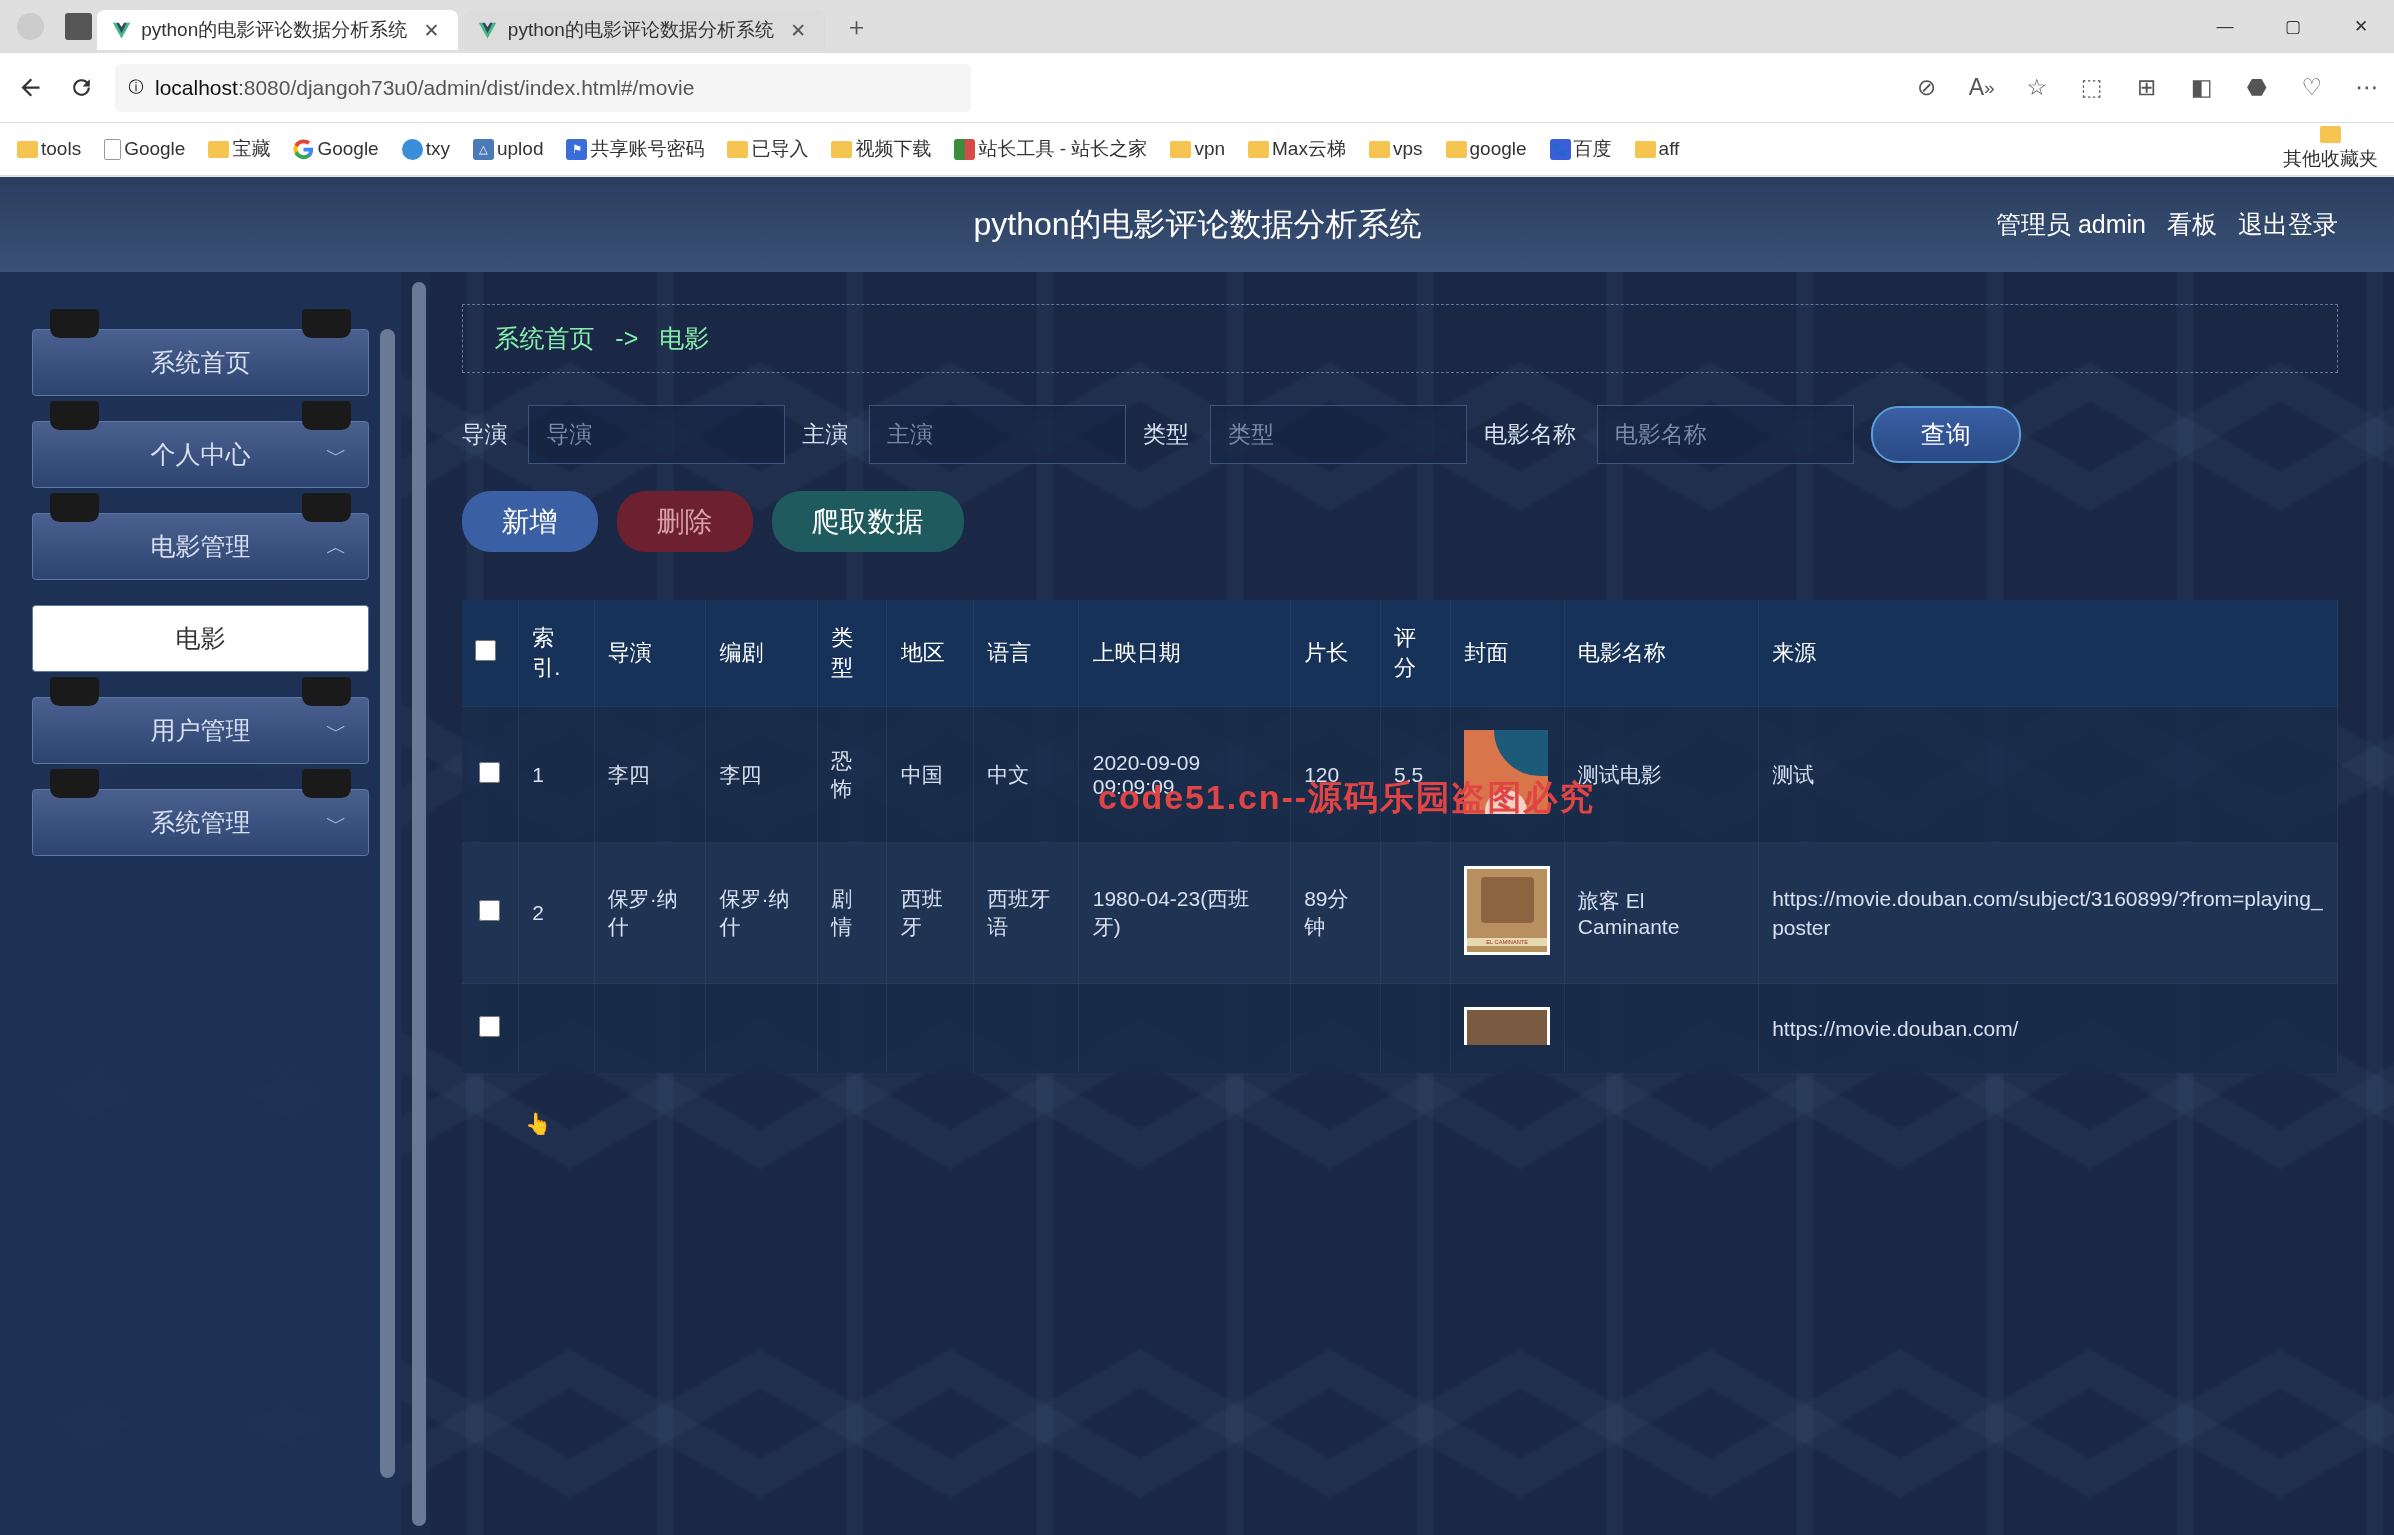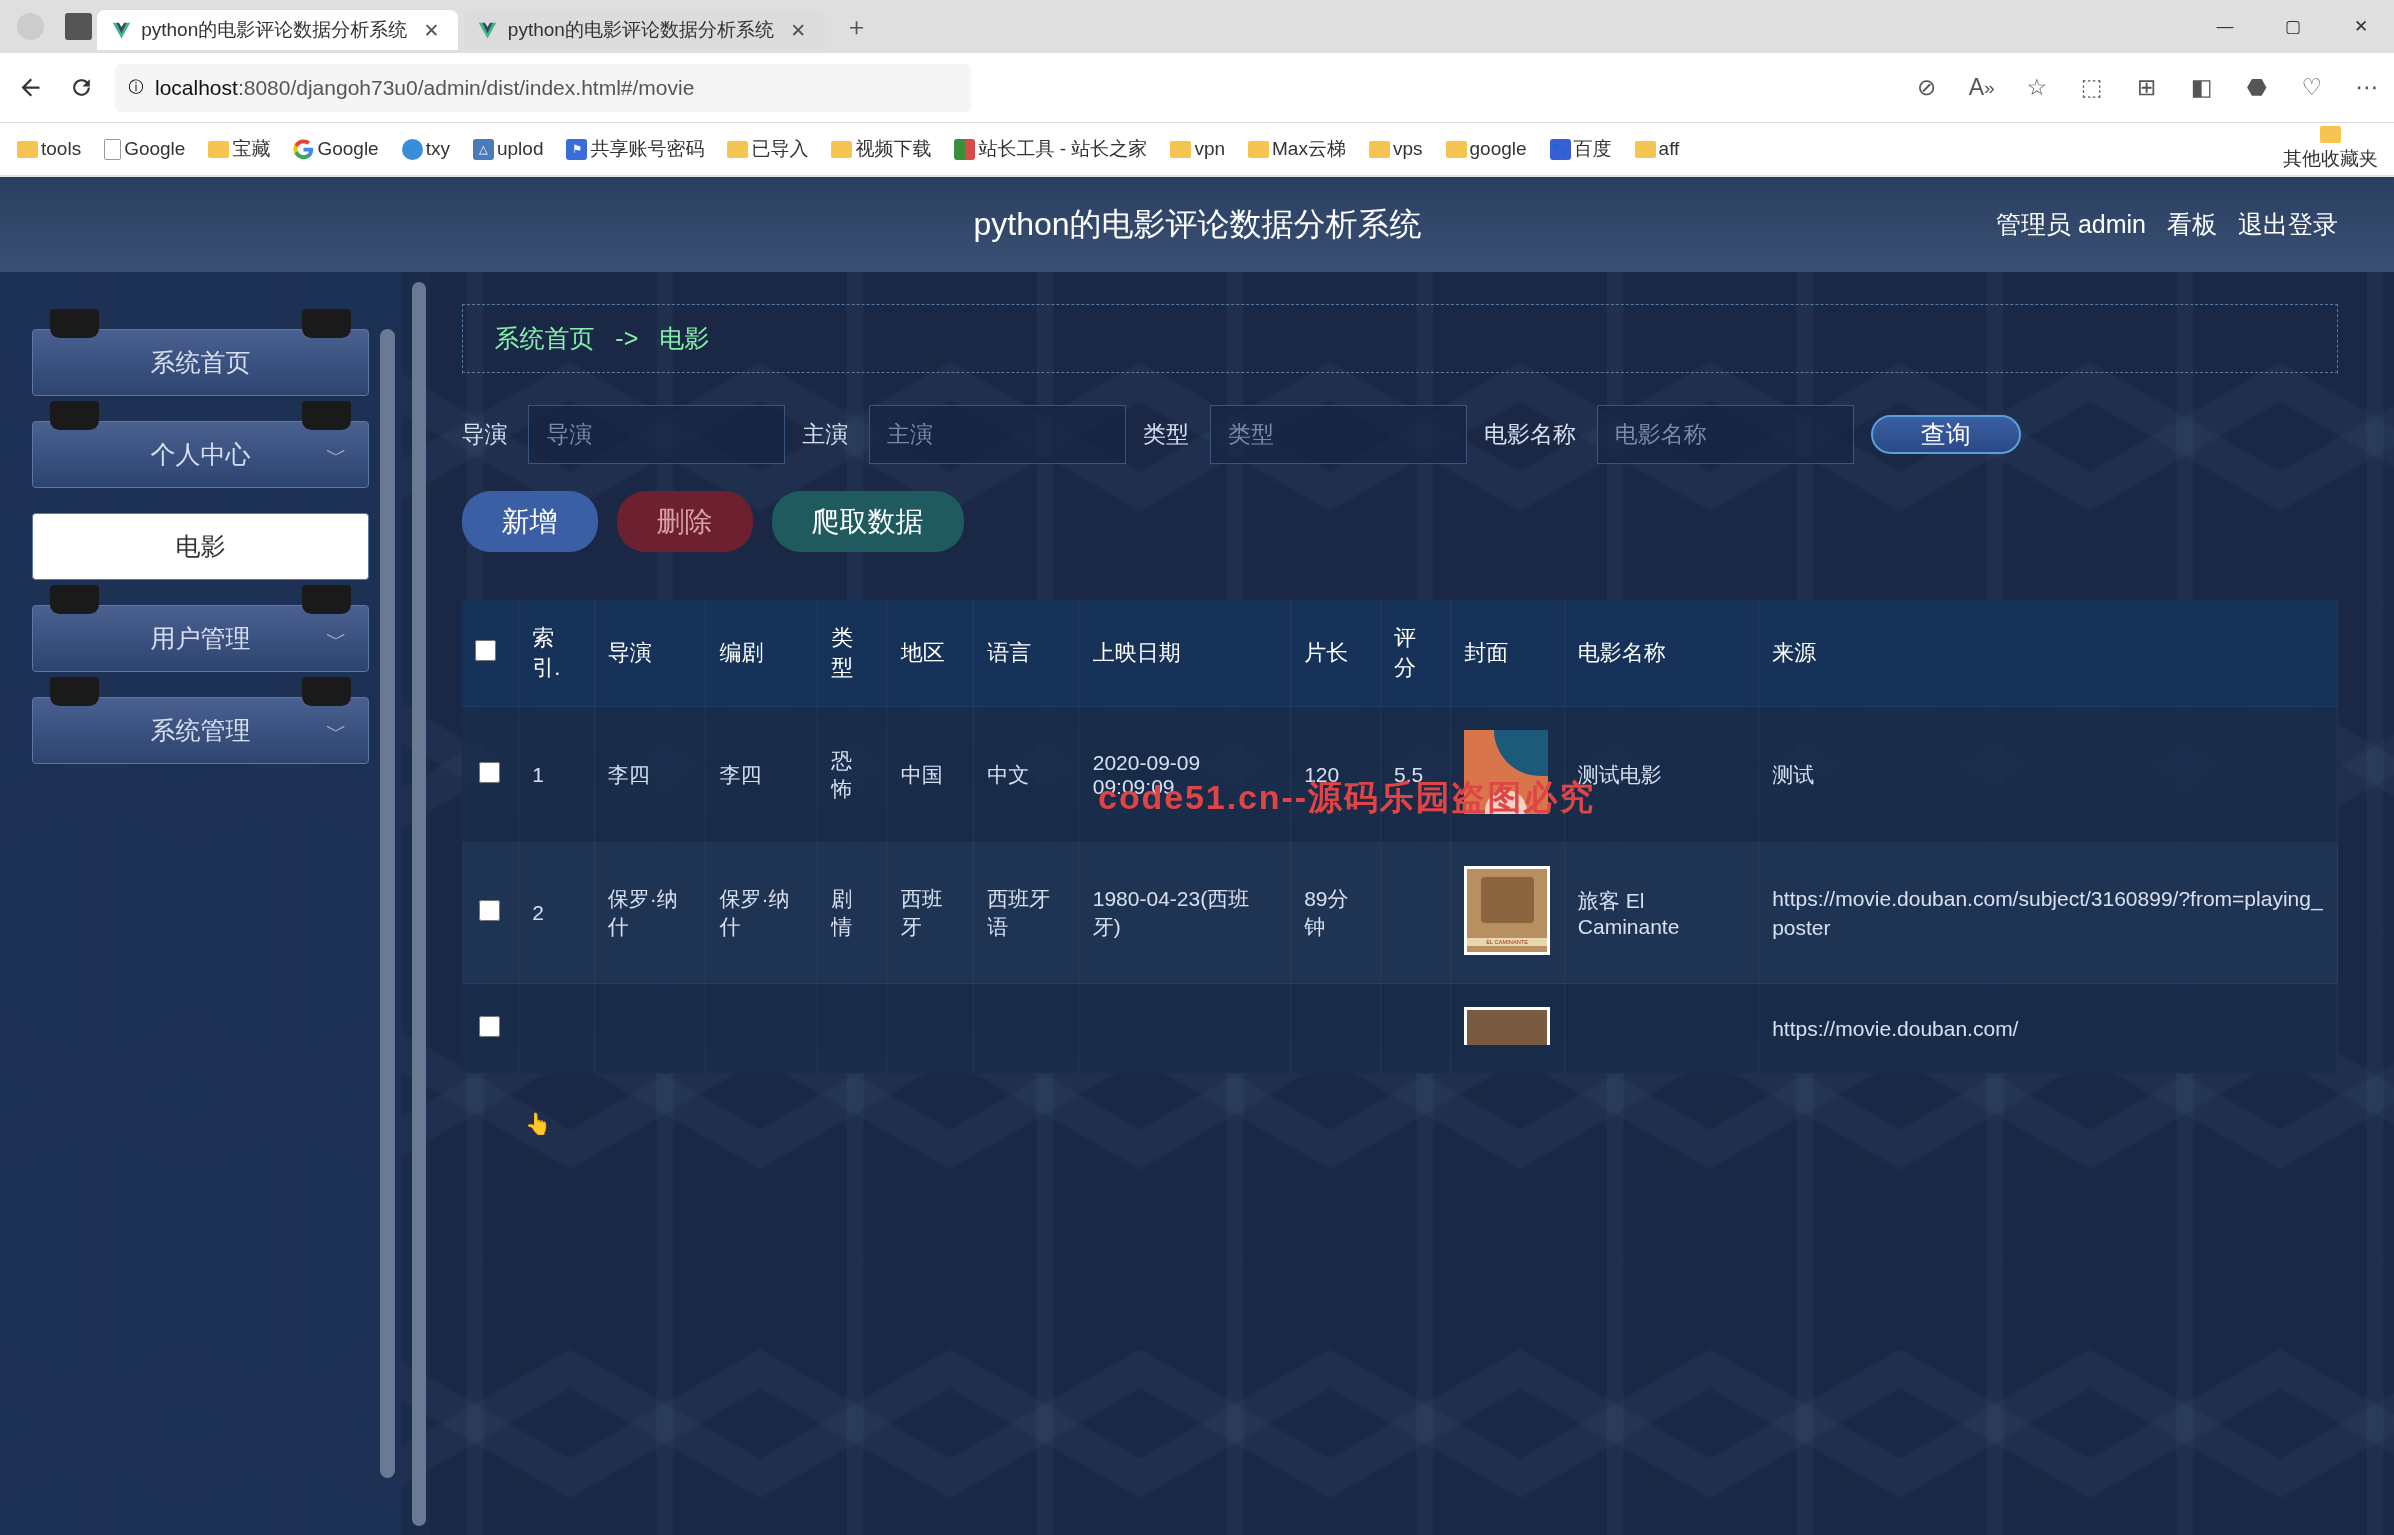--- a/index.html
+++ b/index.html
@@ -74,21 +74,21 @@
     
     
     .content { flex: 1; padding: 32px 57px 32px 32px; position: relative; z-index: 2; overflow: auto; }
     .breadcrumb-box { border: 1.9px dashed #5a7aa5; padding: 17px 32px; font-size: 25px; color: #86efac; margin-bottom: 32px; }
     .breadcrumb-box span { cursor: pointer; }
     
     .search-row { display: flex; align-items: center; gap: 17px; margin-bottom: 27px; flex-wrap: wrap; }
     .search-label { font-size: 23px; color: #d8e0f0; margin-right: 3.8px; }
     .search-input { background: rgba(20,35,65,0.7); border: 1px solid #3a5580; height: 59px; padding: 0 17px; width: 257px; color: #d8e0f0; font-size: 23px; }
     .search-input::placeholder { color: #7a8aa8; }
-    .btn-search { background: linear-gradient(180deg, #3a5fa5 0%, #2a4a85 100%); color: #fff; border: 2.9px solid #5a9fd8; border-radius: 27px; height: 39px; padding: 0 48px; font-size: 25px; cursor: pointer; }
+    .btn-search { background: linear-gradient(180deg, #3a5fa5 0%, #2a4a85 100%); color: #fff; border: 2.9px solid #5a9fd8; border-radius: 27px; height: 57px; padding: 0 48px; font-size: 25px; cursor: pointer; }
     
     .action-row { display: flex; gap: 19px; margin-bottom: 48px; }
     .btn-action { border: none; border-radius: 28.5px; height: 61px; padding: 0 40px; font-size: 28px; color: #fff; cursor: pointer; text-align: center; }
     .btn-add { background: #3a5fa5; }
     .btn-delete { background: #6d2130; color: #d8a0a8; }
     .btn-crawl { background: #1e5a5e; color: #ffffff; }
     
     
     .table { width: 100%; border-collapse: collapse; background: rgba(25,45,75,0.85); }
     .table th { background: #163258; color: #fff; font-size: 22px; font-weight: 500; padding: 23px 13.3px; text-align: left; border-right: 1px solid rgba(255,255,255,0.05); }
@@ -270,20 +270,28 @@
         </div>
         <span>系统首页</span>
       </div>
       <div class="menu-item">
         <div class="menu-handles">
           <span class="handle"></span>
           <span class="handle"></span>
         </div>
         <span>个人中心</span>
         <span class="chevron">﹀</span>
+      </div>
+      <div class="menu-item">
+        <div class="menu-handles">
+          <span class="handle"></span>
+          <span class="handle"></span>
+        </div>
+        <span>电影管理</span>
+        <span class="chevron">︿</span>
       </div>
       <div class="menu-item active">
         <span>电影</span>
       </div>
       <div class="menu-item">
         <div class="menu-handles">
           <span class="handle"></span>
           <span class="handle"></span>
         </div>
         <span>用户管理</span>

